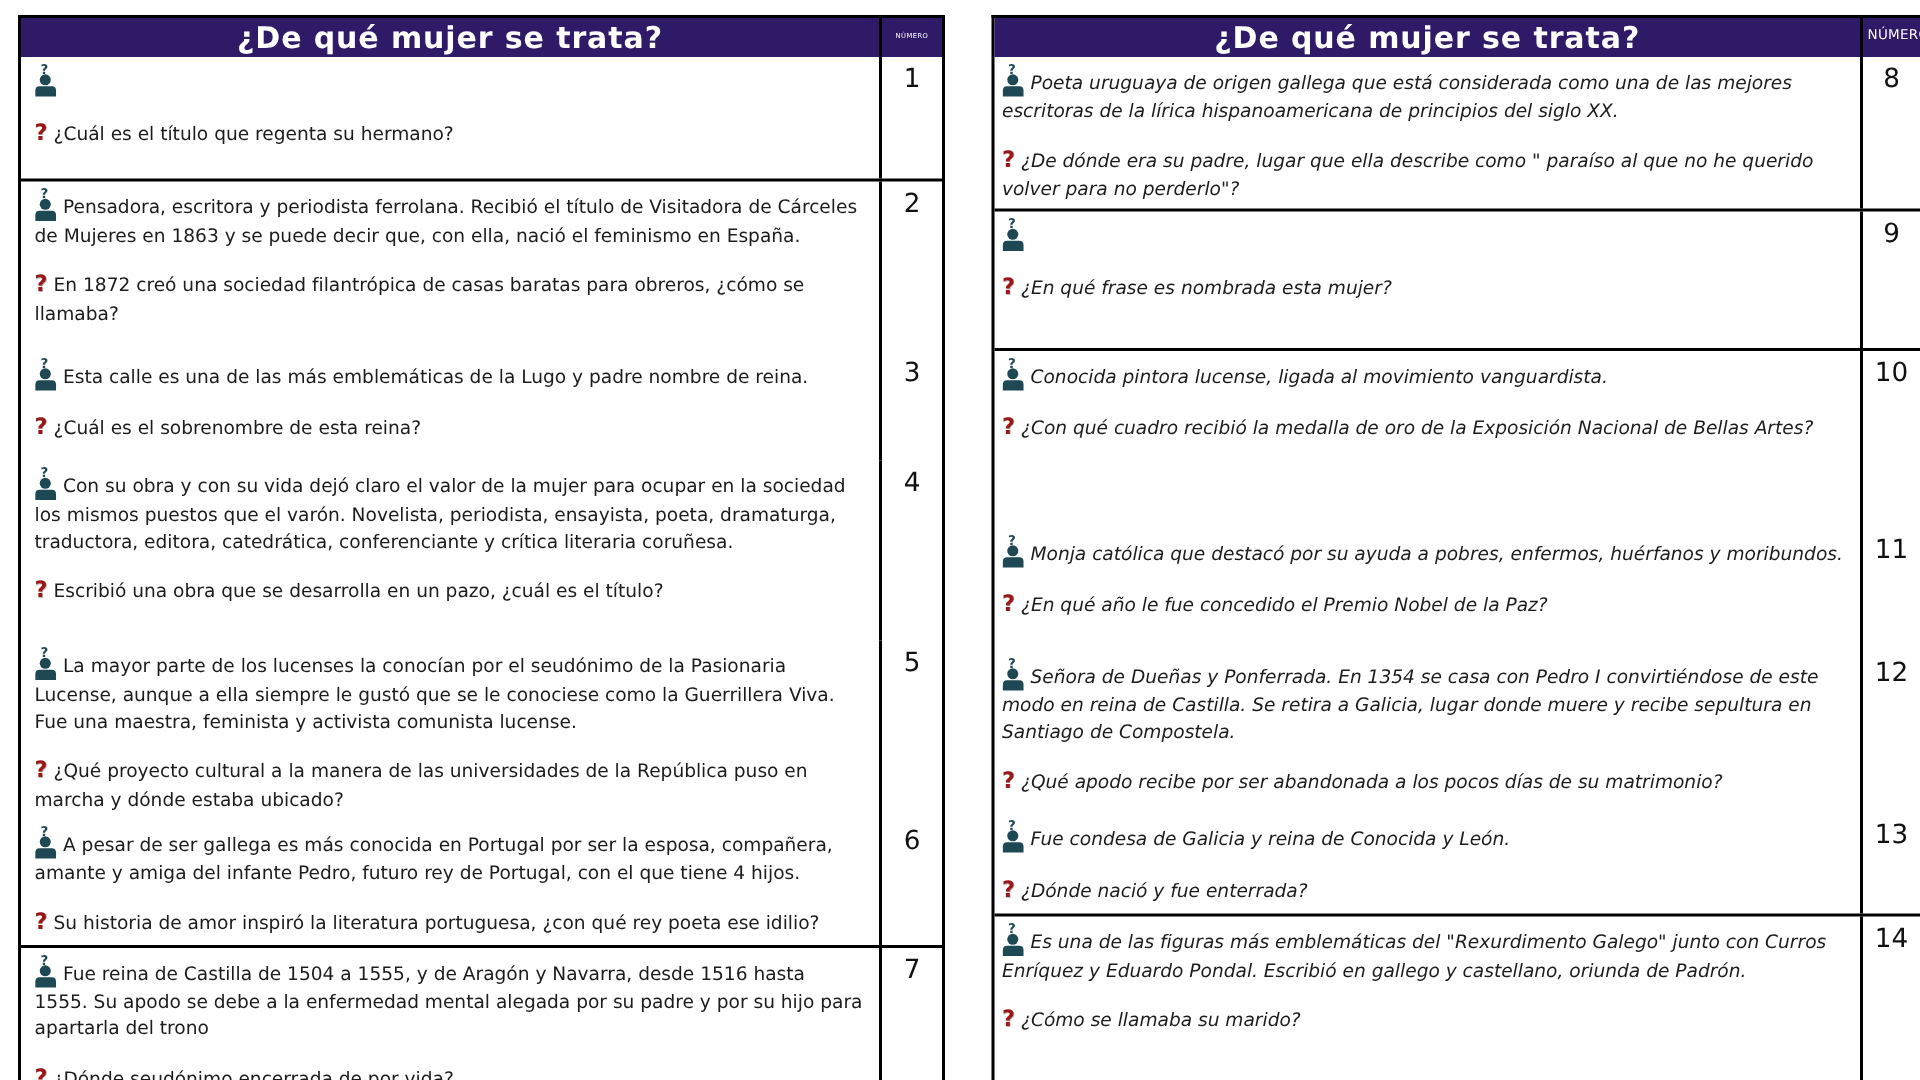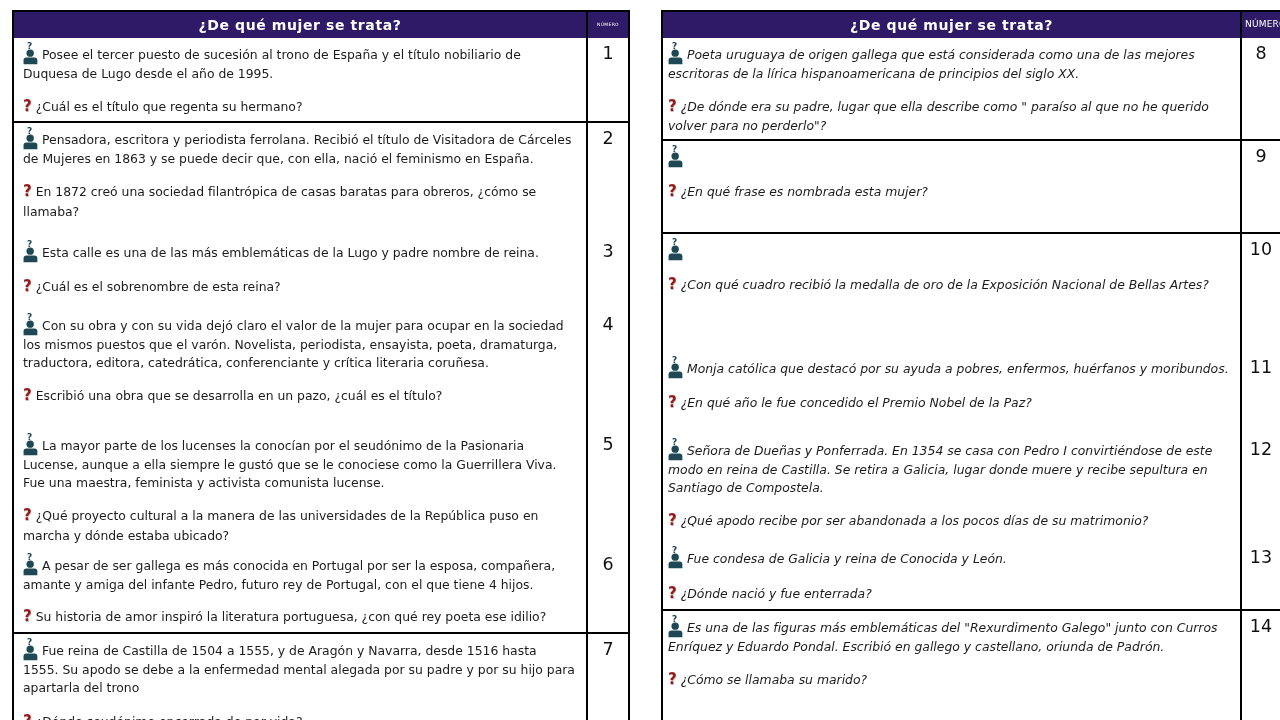--- a/index.html
+++ b/index.html
@@ -20,21 +20,21 @@
   }
   .page{position:relative;width:1280px;height:720px;background:var(--page-bg);overflow:hidden;}
 
   .quiz-table{position:absolute;top:10px;background:var(--page-bg);}
   .t-left{left:12px;width:618px;border:2px solid var(--border);}
   .t-right{left:661px;width:619px;border-left:2px solid var(--border);border-top:2px solid var(--border);}
 
   .thead{display:flex;background:var(--header-bg);color:var(--header-text);height:26px;}
   .title-cell{
     flex:1;text-align:center;line-height:26px;
-    font-size:14px;font-weight:bold;letter-spacing:.6px;
+    font-size:20px;font-weight:bold;letter-spacing:.6px;
   }
   .numhead-cell{border-left:2px solid var(--border);white-space:nowrap;overflow:hidden;}
   .t-left .numhead-cell{width:42px;font-size:4.5px;text-align:center;line-height:26px;letter-spacing:.3px;}
   .t-right .numhead-cell{width:40px;font-size:9px;text-align:left;padding:8px 0 0 3px;line-height:1;letter-spacing:.2px;}
 
   .rows{display:block;}
   .row{display:flex;align-items:stretch;}
   .row.divider{border-bottom:2px solid var(--border);}
   .cell-text{flex:1;font-size:12.4px;line-height:1.44;}
   .t-left .cell-text{padding:3px 10px 4px 9px;}
@@ -87,21 +87,21 @@
       <div class="title-cell">¿De qué mujer se trata?</div>
       <div class="numhead-cell">NÚMERO</div>
     </header>
     <div class="rows">
         <div class="row divider">
     <div class="cell-text">
       <p class="clue"><span class="person-icon"><svg viewBox="0 0 18 24" width="17" height="24" aria-hidden="true">
                   <text class="person-glyph" x="4.2" y="8" font-size="9.5" font-weight="bold" fill="var(--person-icon)">?</text>
                   <circle cx="7.6" cy="12.2" r="3.9" fill="var(--person-icon)"></circle>
                   <path d="M0.6 24 v-4.3 q0 -3 3 -3 h8.6 q3 0 3 3 V24 z" fill="var(--person-icon)"></path>
-                </svg></span><span class="clue-text">Posee el tercer puesto de sucesión al trono de España y el título nobiliario de Duquesa de Lugo desde el año de 1995.</span></p>
+                </svg></span></p>
       <p class="question"><span class="qmark">?</span><span class="question-text">¿Cuál es el título que regenta su hermano?</span></p>
     </div>
     <div class="cell-num">1</div>
   </div>
         <div class="row">
     <div class="cell-text">
       <p class="clue"><span class="person-icon"><svg viewBox="0 0 18 24" width="17" height="24" aria-hidden="true">
                   <text class="person-glyph" x="4.2" y="8" font-size="9.5" font-weight="bold" fill="var(--person-icon)">?</text>
                   <circle cx="7.6" cy="12.2" r="3.9" fill="var(--person-icon)"></circle>
                   <path d="M0.6 24 v-4.3 q0 -3 3 -3 h8.6 q3 0 3 3 V24 z" fill="var(--person-icon)"></path>
@@ -195,21 +195,21 @@
       <p class="question"><span class="qmark">?</span><span class="question-text">¿En qué frase es nombrada esta mujer?</span></p>
     </div>
     <div class="cell-num">9</div>
   </div>
         <div class="row">
     <div class="cell-text">
       <p class="clue"><span class="person-icon"><svg viewBox="0 0 18 24" width="17" height="24" aria-hidden="true">
                   <text class="person-glyph" x="4.2" y="8" font-size="9.5" font-weight="bold" fill="var(--person-icon)">?</text>
                   <circle cx="7.6" cy="12.2" r="3.9" fill="var(--person-icon)"></circle>
                   <path d="M0.6 24 v-4.3 q0 -3 3 -3 h8.6 q3 0 3 3 V24 z" fill="var(--person-icon)"></path>
-                </svg></span></p>
+                </svg></span><span class="clue-text">Conocida pintora lucense, ligada al movimiento vanguardista.</span></p>
       <p class="question"><span class="qmark">?</span><span class="question-text">¿Con qué cuadro recibió la medalla de oro de la Exposición Nacional de Bellas Artes?</span></p>
     </div>
     <div class="cell-num">10</div>
   </div>
         <div class="row">
     <div class="cell-text">
       <p class="clue"><span class="person-icon"><svg viewBox="0 0 18 24" width="17" height="24" aria-hidden="true">
                   <text class="person-glyph" x="4.2" y="8" font-size="9.5" font-weight="bold" fill="var(--person-icon)">?</text>
                   <circle cx="7.6" cy="12.2" r="3.9" fill="var(--person-icon)"></circle>
                   <path d="M0.6 24 v-4.3 q0 -3 3 -3 h8.6 q3 0 3 3 V24 z" fill="var(--person-icon)"></path>

